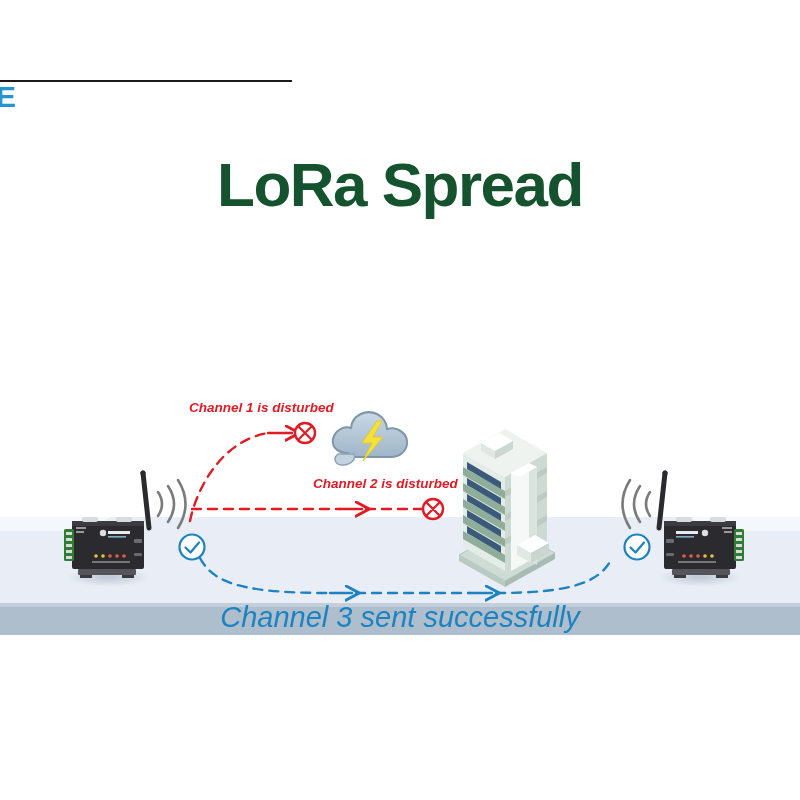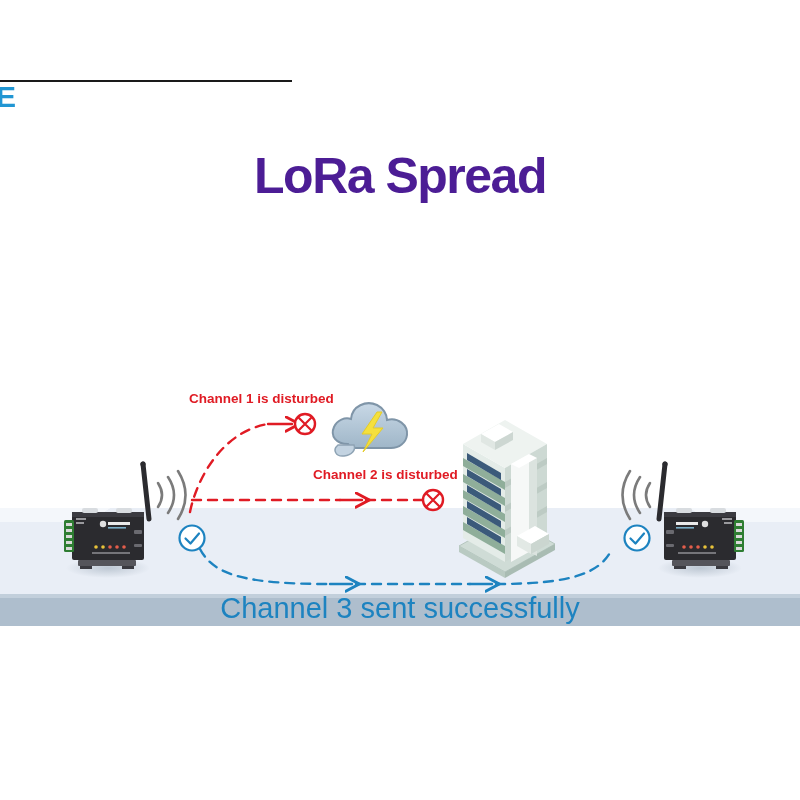--- a/index.html
+++ b/index.html
@@ -40,35 +40,36 @@
 
   
   #title-block {
     position: absolute;
     left: 0;
     top: 140px;
     width: 800px;
     text-align: center;
   }
   .title-line {
-    font-size: 50px;
+    font-size: 62px;
     font-weight: 700;
-    color: #4c1d95;
+    color: #14532d;
     line-height: 1.45;
     letter-spacing: -1.5px;
     white-space: nowrap;
   }
 
   
   #diagram {
     position: absolute;
     left: 0;
-    top: 372px;
+    top: 381px;
     width: 800px;
     height: 300px;
+    font-style: italic;
   }
   #diagram svg {
     display: block;
   }
 
   .lbl {
     font-family: "Liberation Sans", sans-serif;
   }
 </style>
 </head>

